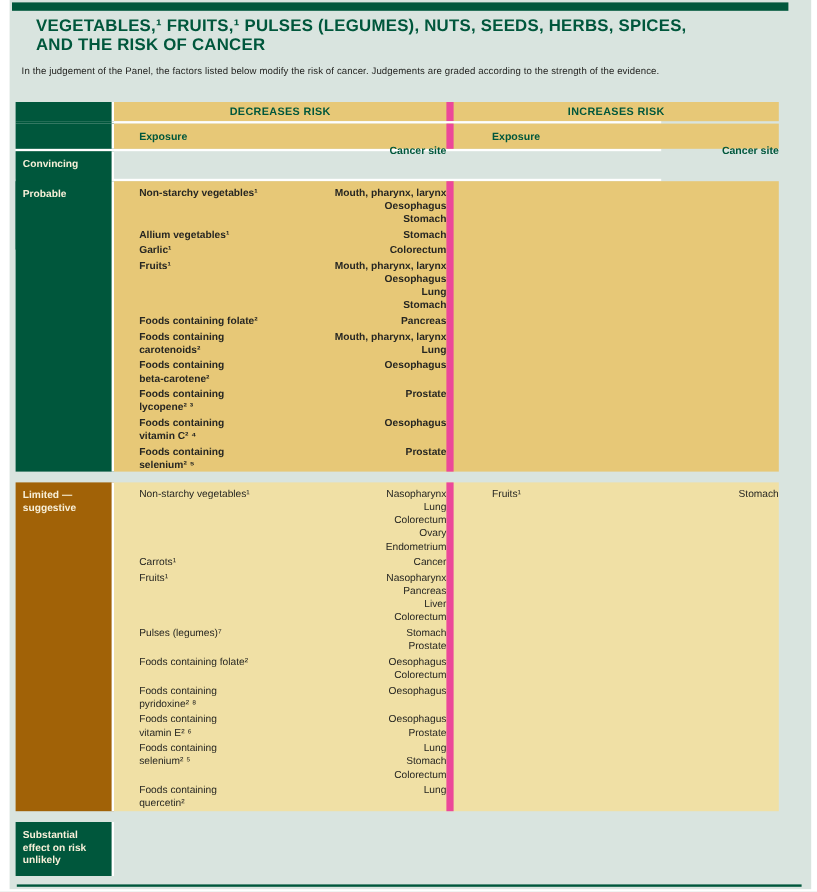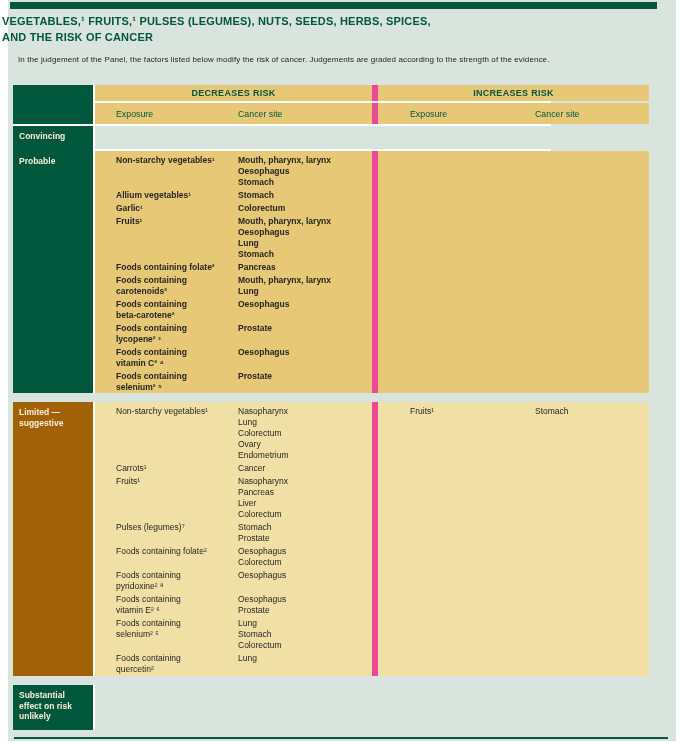--- a/index.html
+++ b/index.html
@@ -5,22 +5,22 @@
   html,body{margin:0;padding:0;}
   body{
     width:681px;height:743px;position:relative;background:#ffffff;
     font-family:"Liberation Sans",sans-serif;
     -webkit-font-smoothing:antialiased;
   }
   .panel{position:absolute;left:8px;top:0;width:668px;height:741px;background:#D9E4DF;}
   .topbar{position:absolute;left:10px;top:2px;width:647px;height:7px;background:#00573C;}
   .botrule{position:absolute;left:14px;top:737px;width:654px;height:2px;background:#00573C;}
   .doc-title{
-    position:absolute;left:2px;top:13px;width:640px;
-    font-size:11px;font-weight:bold;line-height:16px;color:#00573C;
+    position:absolute;left:30px;top:13px;width:640px;
+    font-size:14px;font-weight:bold;line-height:16px;color:#00573C;
     letter-spacing:0.2px;white-space:pre-line;
   }
   .doc-subtitle{
     position:absolute;left:18px;top:55px;width:645px;
     font-size:8px;color:#1F1F1C;letter-spacing:0.1px;
   }
   .tbl{position:absolute;left:13px;top:85px;width:538px;font-size:8.5px;color:#262622;}
   .band{display:flex;}
   .lbl{
     width:82px;flex:0 0 82px;background:#00573C;border-right:2px solid #ffffff;
@@ -32,29 +32,29 @@
   .band.light .bdy{background:#F0E0A5;}
   .g1,.g2{width:277px;flex:0 0 277px;box-sizing:border-box;}
   .g2{border-left:6px solid #ec4899;}
   
   .hdr1{height:16px;}
   .hdr1 .grp{
     display:flex;align-items:center;justify-content:center;height:100%;
     font-weight:bold;font-size:9px;color:#00573C;letter-spacing:0.3px;
   }
   .hdr2{height:21px;}
-  .hdr2 .cols{display:flex;padding-top:6px;font-weight:normal;font-size:8.8px;color:#00573C;}
+  .hdr2 .cols{display:flex;padding-top:6px;font-weight:bold;font-size:8.8px;color:#00573C;flex-direction:column;}
   
   .hline{height:2px;display:flex;}
   .hline .lblfill{width:82px;flex:0 0 82px;background:#00573C;border-right:2px solid #ffffff;box-sizing:border-box;}
   .hline .rest{flex:1;background:#ffffff;}
   .hline.full{background:#ffffff;}
   
   .exp{width:122px;margin-left:21px;white-space:pre-line;line-height:11px;}
-  .site{flex:1;white-space:pre-line;line-height:11px;}
+  .site{flex:1;white-space:pre-line;line-height:11px;text-align:right;}
   .g2 .exp{width:125px;margin-left:32px;}
   .rows{padding-top:4px;}
   .entry{display:flex;margin-bottom:2px;}
   .band.bold-body .entry{font-weight:bold;}
   .convincing{height:23px;flex-direction:column;}
   .probable{height:242px;}
   .limited{height:274px;}
   .substantial{height:45px;gap:33px;}
   .secgap{height:9px;}
   .note-body{

